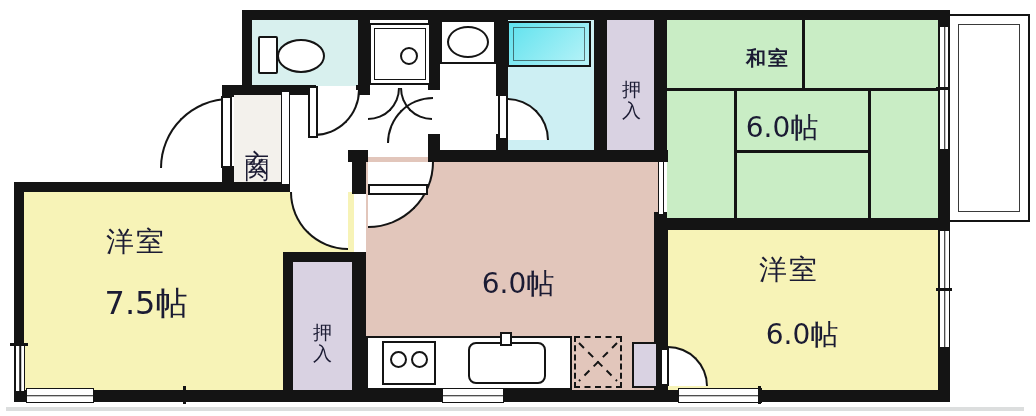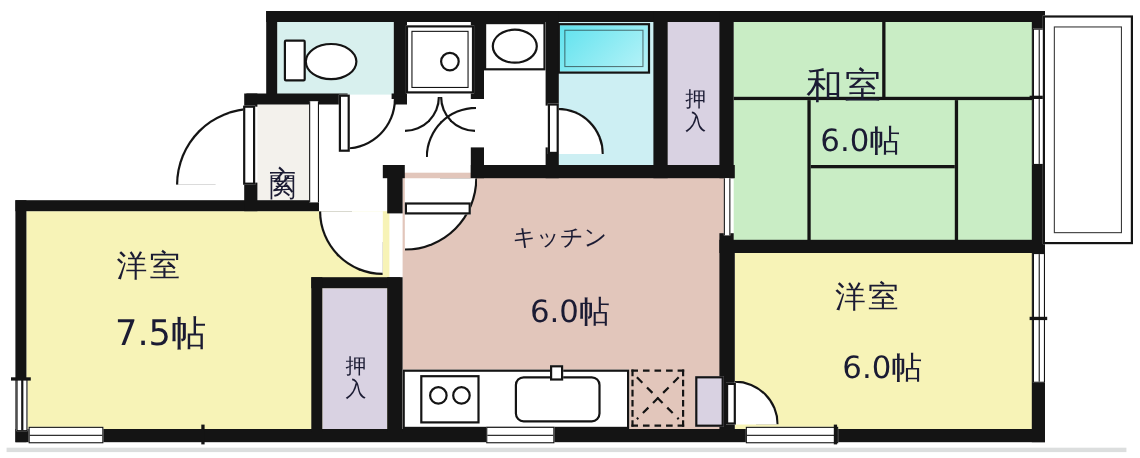--- a/index.html
+++ b/index.html
@@ -127,26 +127,25 @@
   <div class="win v" style="left:939px;top:230px;width:11px;height:118px;"></div>
   <div class="tick" style="left:936px;top:87px;width:16px;height:3px;"></div>
   <div class="tick" style="left:936px;top:288px;width:16px;height:3px;"></div>
   <div class="tick" style="left:10px;top:343px;width:18px;height:3px;"></div>
   <div class="tick" style="left:183px;top:386px;width:3px;height:18px;"></div>
   <div class="tick" style="left:758px;top:386px;width:3px;height:18px;"></div>
 
   <div style="left:948px;top:14px;width:82px;height:208px;background:#fff;border:2px solid var(--wall);"></div>
   <div style="left:958px;top:24px;width:62px;height:188px;border:1px solid #3a3a3a;"></div>
 
-  <div class="lbl" style="left:768px;top:78px;font-size:33px;letter-spacing:2px;">和室</div>
+  <div class="lbl" style="left:768px;top:58px;font-size:20px;letter-spacing:2px;font-weight:bold;">和室</div>
   <div class="lbl" style="left:782px;top:128px;font-size:28px;">6.0帖</div>
   <div class="lbl" style="left:136px;top:242px;font-size:28px;letter-spacing:2px;">洋室</div>
   <div class="lbl" style="left:146px;top:303px;font-size:32px;">7.5帖</div>
   <div class="lbl" style="left:789px;top:270px;font-size:28px;letter-spacing:2px;">洋室</div>
   <div class="lbl" style="left:802px;top:335px;font-size:28px;">6.0帖</div>
-  <div class="lbl" style="left:509px;top:216px;font-size:21px;">キッチン</div>
   <div class="lbl" style="left:518px;top:284px;font-size:28px;">6.0帖</div>
   <div class="vlbl" style="left:257px;top:140px;font-size:24px;letter-spacing:10px;">玄関</div>
   <div class="vlbl" style="left:632px;top:85px;font-size:19px;letter-spacing:20px;">押入</div>
   <div class="vlbl" style="left:323px;top:328px;font-size:19px;letter-spacing:20px;">押入</div>
 
   <div style="left:6px;top:407px;width:1018px;height:4px;background:#cdd0d0;opacity:.7;"></div>
 </div>
 
 </body></html>

